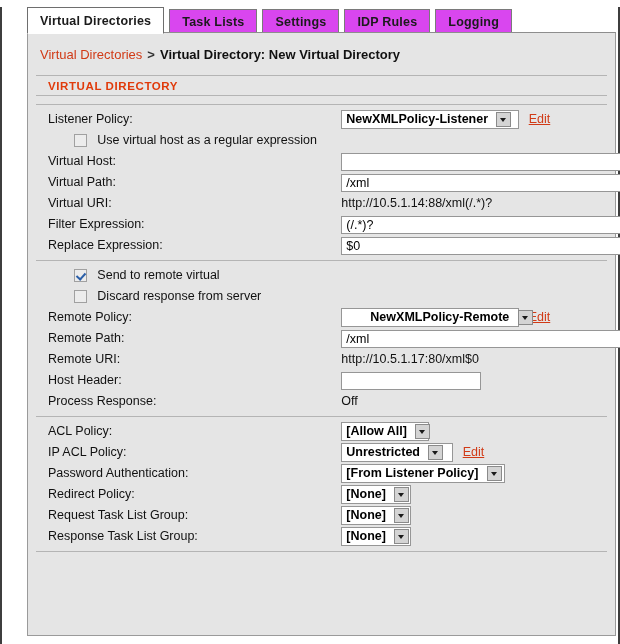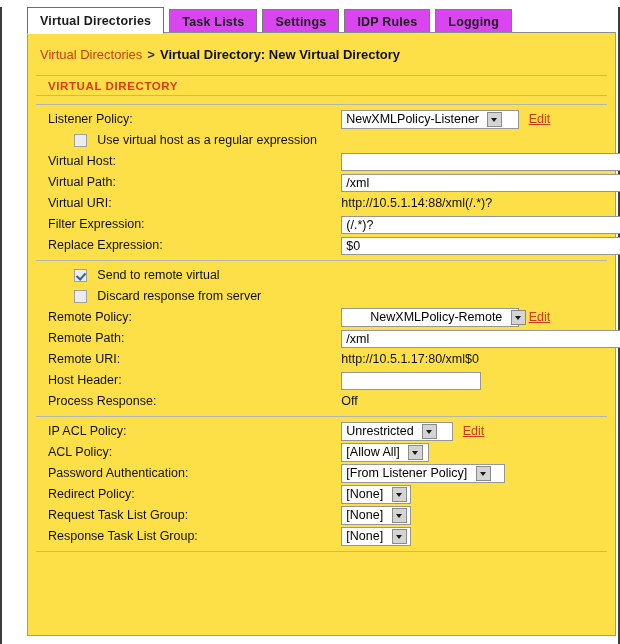--- a/index.html
+++ b/index.html
@@ -61,21 +61,21 @@
     line-height: 26px;
     z-index: 5;
   }
 
   
   .panel {
     position: relative;
     margin: 0 2px 0 25px;
     border: 1px solid #9a9a9a;
     border-top: 1px solid #8d8d8d;
-    background: #fde047;
+    background: #e5e5e5;
     height: 604px;
     box-sizing: border-box;
     margin-top: -1px;
   }
 
   .breadcrumb {
     padding: 14px 0 13px 12px;
     font-size: 13px;
     white-space: nowrap;
   }
@@ -158,20 +158,21 @@
     display: inline-block;
     vertical-align: middle;
     height: 19px;
     border: 1px solid #969696;
     background: #ffffff;
     box-sizing: border-box;
     cursor: pointer;
     white-space: nowrap;
     position: relative;
     padding-right: 0;
+    font-weight: bold;
   }
   .select .selval {
     display: inline-block;
     height: 17px;
     line-height: 17px;
     padding: 0 5px 0 4px;
     font-size: 12.5px;
     color: #000000;
     vertical-align: top;
   }
@@ -355,35 +356,35 @@
         <input class="txt mid" type="text" value="" style="">
       </div>
       <div class="row">
         <span class="lbl">Process Response:</span>
         <span class="statictext">Off</span>
       </div>
     </div>
 
     <div class="group ruled">
       <div class="row">
+        <span class="lbl">ACL Policy:</span>
+        <span class="select w-acl">
+          <span class="selval">[Allow All]</span>
+          <span class="arrowbtn"></span>
+        </span>
+      </div>
+      <div class="row">
         <span class="lbl">IP ACL Policy:</span>
         <span class="select w-ipacl">
           <span class="selval">Unrestricted</span>
           <span class="arrowbtn"></span>
         </span>
         <span class="editlink">Edit</span>
       </div>
       <div class="row">
-        <span class="lbl">ACL Policy:</span>
-        <span class="select w-acl">
-          <span class="selval">[Allow All]</span>
-          <span class="arrowbtn"></span>
-        </span>
-      </div>
-      <div class="row">
         <span class="lbl">Password Authentication:</span>
         <span class="select w-pwauth">
           <span class="selval">[From Listener Policy]</span>
           <span class="arrowbtn"></span>
         </span>
       </div>
       <div class="row">
         <span class="lbl">Redirect Policy:</span>
         <span class="select w-redirect">
           <span class="selval">[None]</span>

